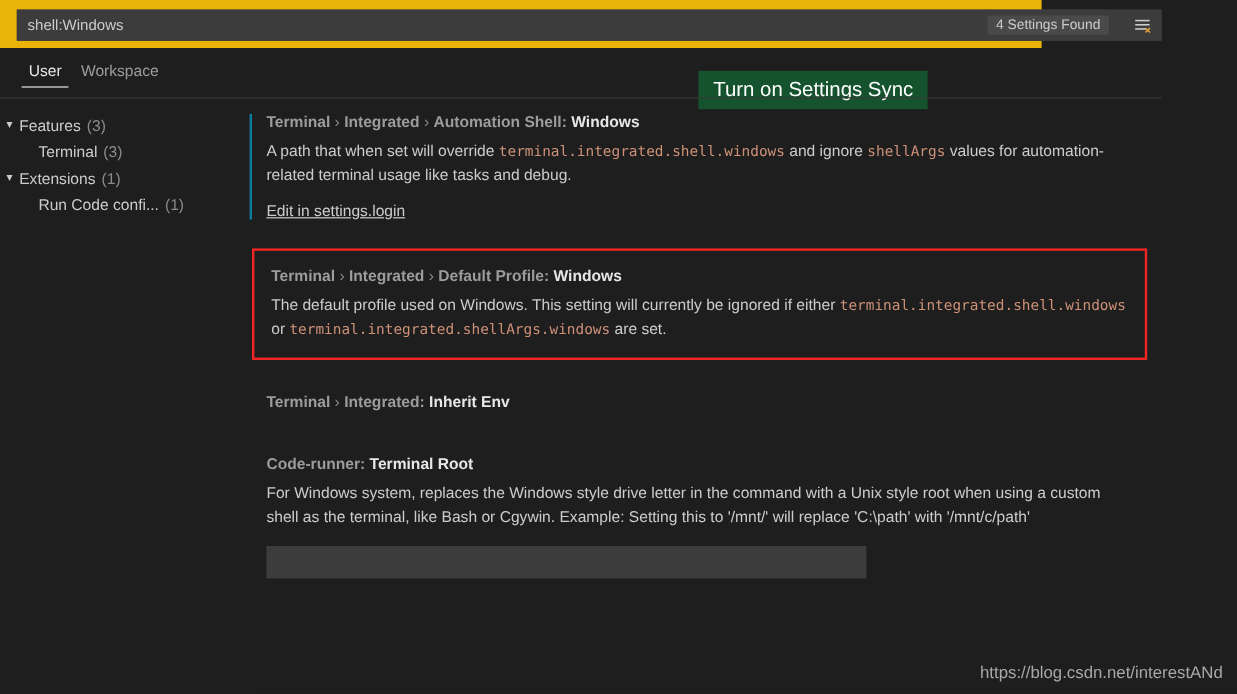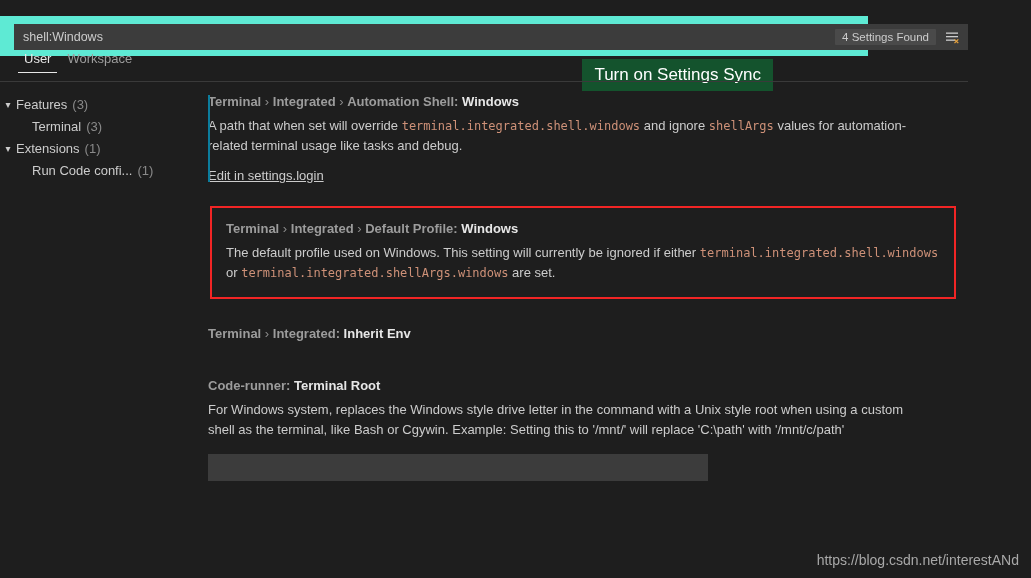--- a/index.html
+++ b/index.html
@@ -12,24 +12,24 @@
     height: 578px;
     overflow: hidden;
     font-family: "Liberation Sans", sans-serif;
     color: #cccccc;
     position: relative;
   }
 
   
   .header-row {
     position: absolute;
-    top: 16px; left: 0;
+    top: 0; left: 0;
     width: 868px;
     height: 40px;
-    background: #5eead4;
+    background: #eab308;
   }
   .search-wrap {
     position: absolute;
     top: 8px;
     left: 14px;
     width: 954px;
     height: 26px;
     background: #3c3c3c;
     border: 1px solid #3c3c3c;
     box-sizing: border-box;
@@ -45,21 +45,21 @@
     font-family: "Liberation Sans", sans-serif;
     font-size: 12.5px;
     padding: 0 8px;
     height: 100%;
   }
   .settings-found {
     background: #4a4a4a;
     color: #cccccc;
     font-size: 11.5px;
     padding: 2px 7px;
-    margin-right: 4px;
+    margin-right: 16px;
     white-space: nowrap;
     border-radius: 1px;
   }
   .clear-filter-btn {
     width: 24px;
     height: 22px;
     margin-right: 3px;
     display: flex;
     align-items: center;
     justify-content: center;
@@ -145,20 +145,21 @@
   
   .settings-list {
     position: absolute;
     top: 93px;
     left: 208px;
     width: 760px;
     height: 475px;
   }
   .setting {
     position: relative;
+    padding-left: 14px;
     margin-bottom: 22px;
   }
   .setting .modified-bar {
     position: absolute;
     left: 0;
     top: 2px;
     bottom: 2px;
     width: 2px;
     background: #0c7d9d;
   }

